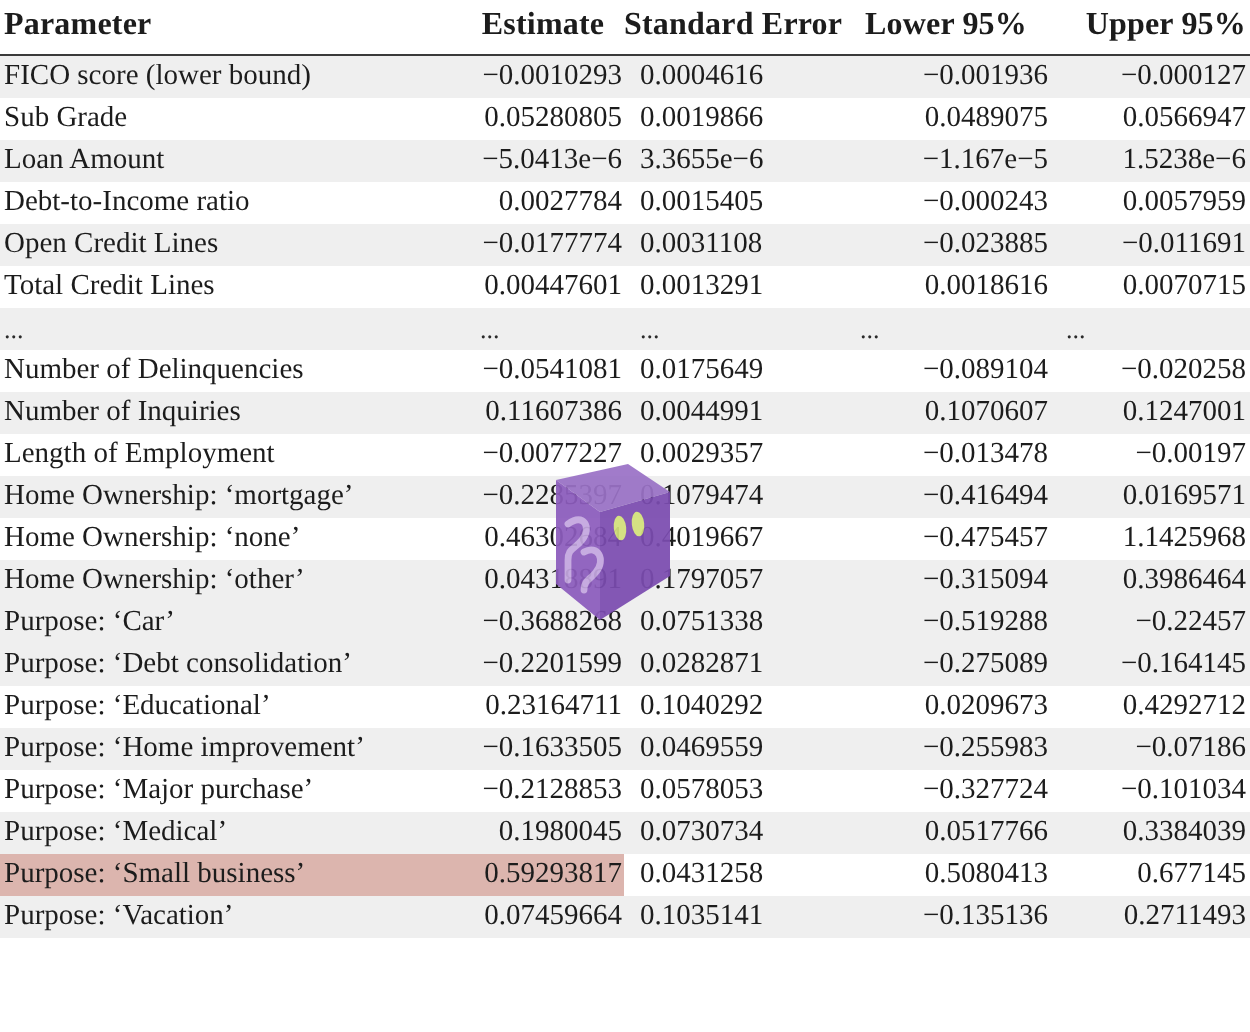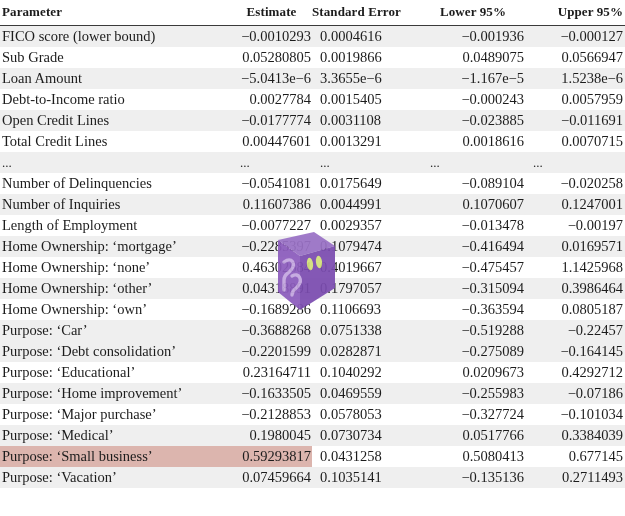--- a/index.html
+++ b/index.html
@@ -29,21 +29,21 @@
   }
 
   table.coef-table col.c-param  { width: 232px; }
   table.coef-table col.c-est    { width: 80px; }
   table.coef-table col.c-se     { width: 110px; }
   table.coef-table col.c-low    { width: 103px; }
   table.coef-table col.c-up     { width: 100px; }
 
   thead th {
     font-weight: bold;
-    font-size: 13px;
+    font-size: 16px;
     padding: 4px 0 5px 0;
     border-bottom: 1.2px solid #3a3a3a;
     vertical-align: bottom;
     white-space: nowrap;
     letter-spacing: 0.1px;
     margin-left: 46px;
   }
   thead th.h-param { text-align: left;  padding-left: 2px; }
   thead th.h-est   { text-align: center; padding-right: 1px; }
   thead th.h-se    { text-align: right; padding-right: 26px; }
@@ -193,27 +193,20 @@
           <td class="t-low">−0.475457</td>
           <td class="t-up">1.1425968</td>
         </tr>
         <tr class="band">
           <td class="t-param">Home Ownership: ‘other’</td>
           <td class="t-est">0.04318891</td>
           <td class="t-se">0.1797057</td>
           <td class="t-low">−0.315094</td>
           <td class="t-up">0.3986464</td>
         </tr>
-        <tr class="plain">
-          <td class="t-param">Home Ownership: ‘own’</td>
-          <td class="t-est">−0.1689286</td>
-          <td class="t-se">0.1106693</td>
-          <td class="t-low">−0.363594</td>
-          <td class="t-up">0.0805187</td>
-        </tr>
         <tr class="band">
           <td class="t-param">Purpose: ‘Car’</td>
           <td class="t-est">−0.3688268</td>
           <td class="t-se">0.0751338</td>
           <td class="t-low">−0.519288</td>
           <td class="t-up">−0.22457</td>
         </tr>
         <tr class="band">
           <td class="t-param">Purpose: ‘Debt consolidation’</td>
           <td class="t-est">−0.2201599</td>

